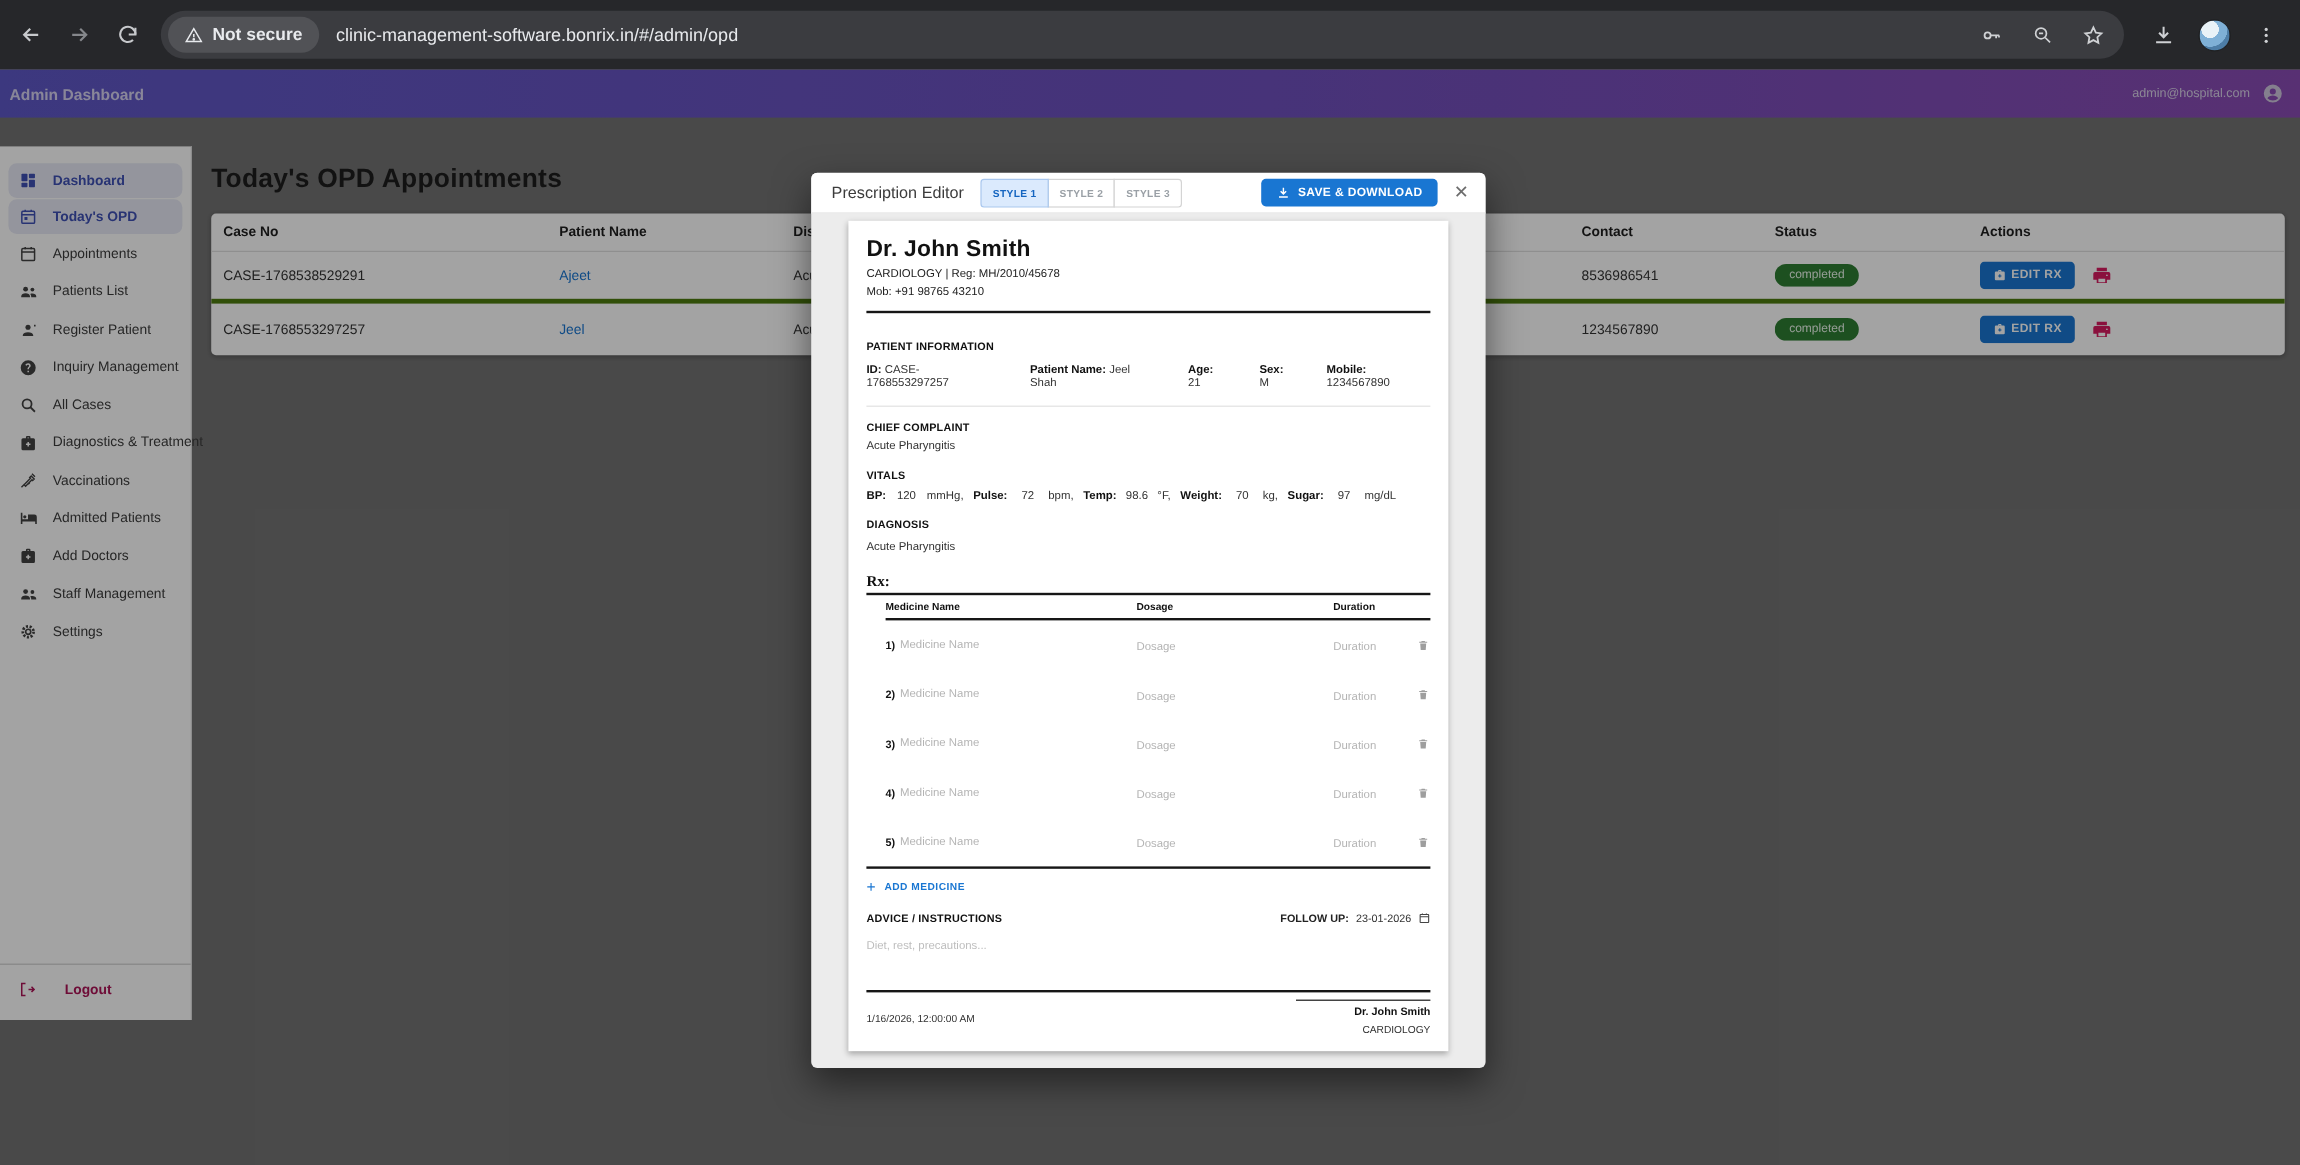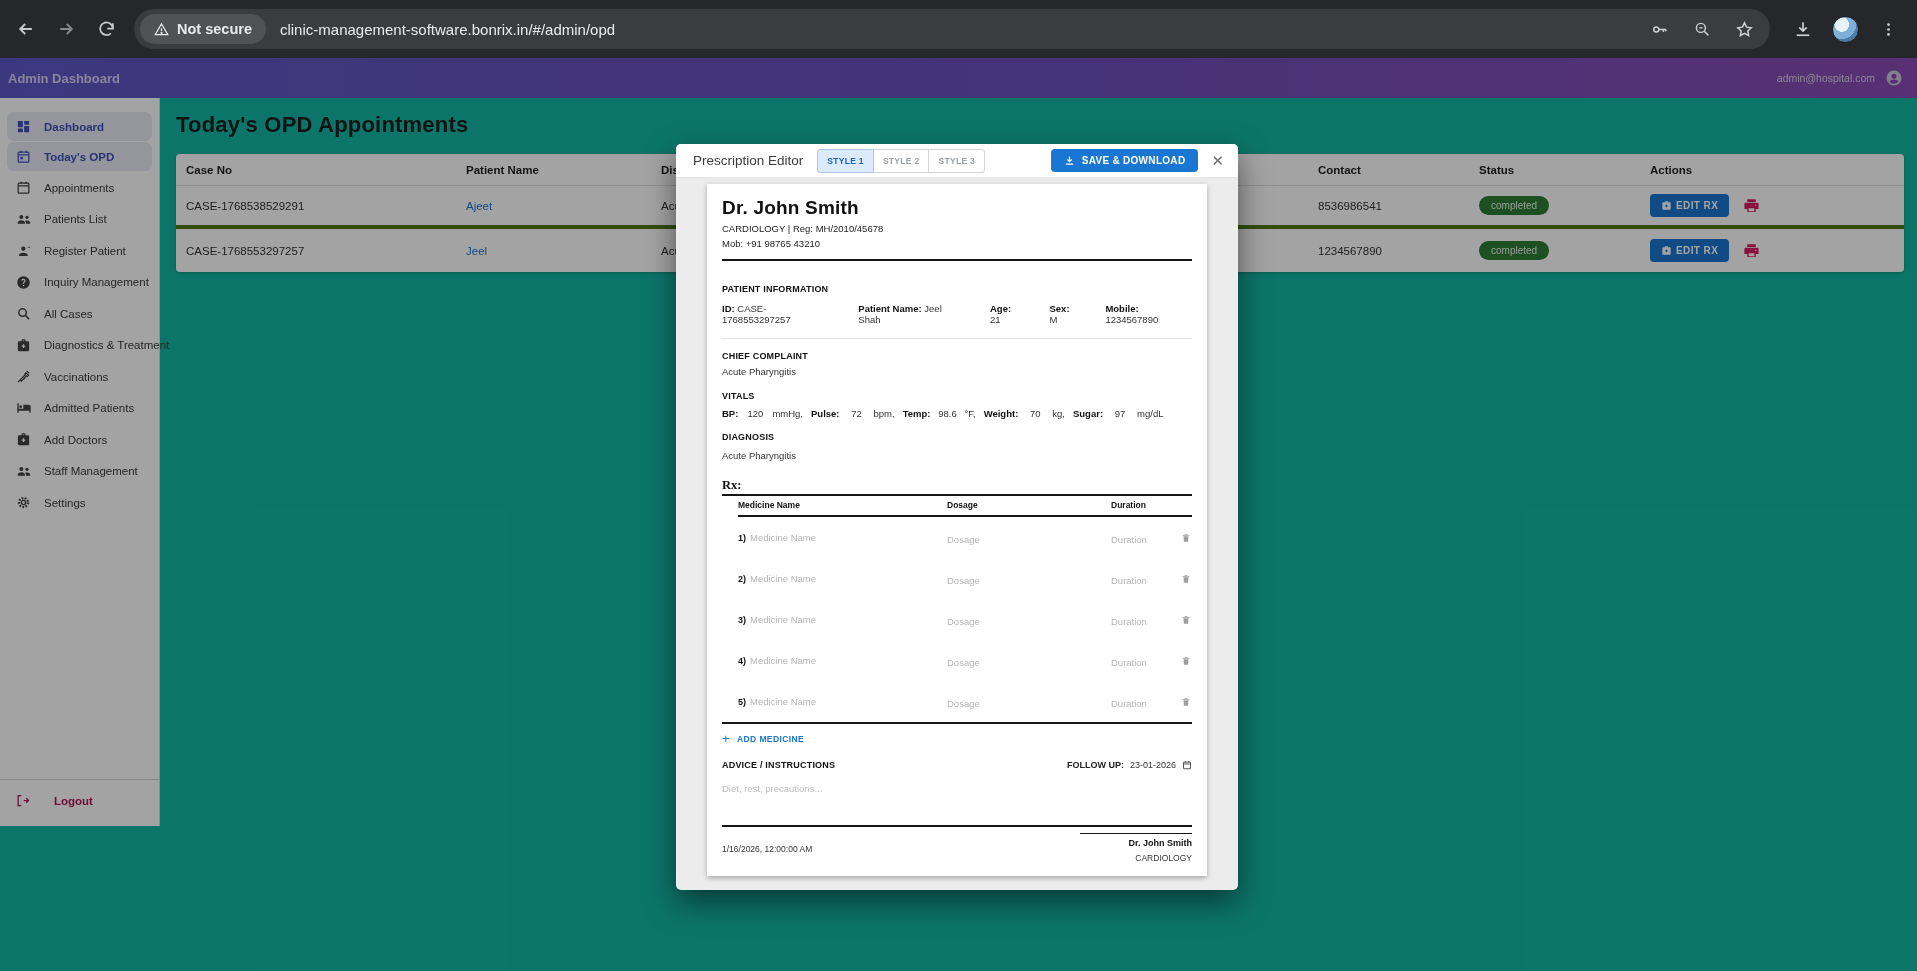--- a/index.html
+++ b/index.html
@@ -19,30 +19,30 @@
   .url-text { color:#e8eaed; font-size:15px; margin-left:14px; white-space:nowrap; overflow:hidden; flex:1 1 auto; }
   .omni-ic { color:#cfd1d4; margin-left:24px; flex:0 0 auto; display:flex; }
   .chrome-right { display:flex; align-items:center; gap:10px; flex:0 0 auto; }
   .chrome-ic { width:38px; height:38px; display:flex; align-items:center; justify-content:center;
                color:#cfd1d4; border-radius:50%; }
   .avatar { width:27px; height:27px; border-radius:50%;
             background:radial-gradient(circle at 35% 30%, #e9f2f7 0 30%, #7fb0d6 31% 60%, #4d7da6 61%); 
             border:1px solid #1f2022; }
 
   
-  .below { position:relative; height:913px; background:#14b8a6; overflow:hidden; }
+  .below { position:relative; height:913px; background:#737373; overflow:hidden; }
 
   .appbar { height:40px; background:linear-gradient(90deg,#5f58c7 0%, #6f50bd 55%, #8a4cb4 100%);
             display:flex; align-items:center; padding:0 14px 0 8px; }
   .appbar-title { color:#d6d2ef; font-size:13px; font-weight:bold; }
   .appbar-right { margin-left:auto; display:flex; align-items:center; gap:10px; }
   .appbar-email { color:#d9d3e8; font-size:10.5px; }
   .acct-ic { color:#cfc7de; display:flex; }
 
-  .content-row { display:flex; height:728px; }
+  .content-row { display:flex; height:728px;margin-top:24px; }
 
   
   .sidebar { width:160px; background:#ffffff; border-right:1px solid #dcdcdc;
              display:flex; flex-direction:column; }
   .nav-list { padding-top:13px; }
   .side-item { height:31.5px; display:flex; align-items:center; gap:12px; padding:0 10px 0 15px;
                font-size:11.5px; color:#3c3c3c; cursor:pointer; white-space:nowrap; }
   .side-item .ic { width:17px; display:flex; justify-content:center; color:#424242; flex:0 0 auto; }
   .side-item.active { background:#e8eaf6; border-radius:7px; margin:1px 7px; height:29px;
                       padding:0 3px 0 8px; color:#3f51b5; font-weight:bold; }

